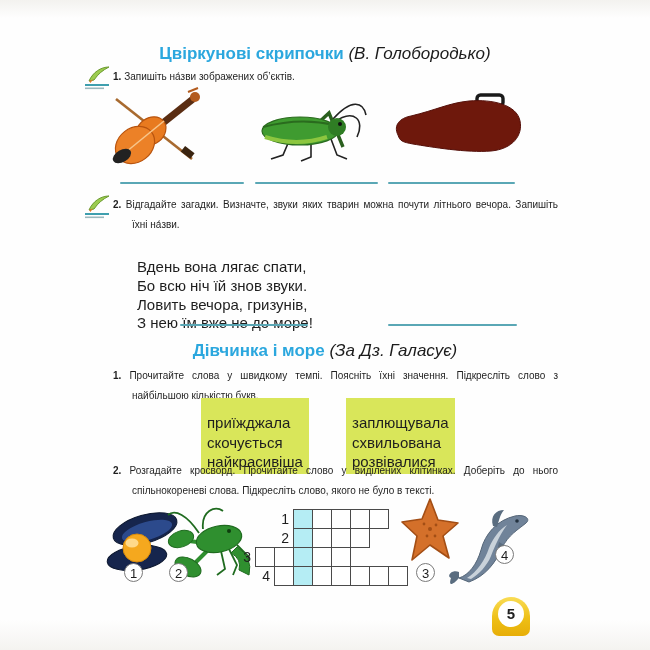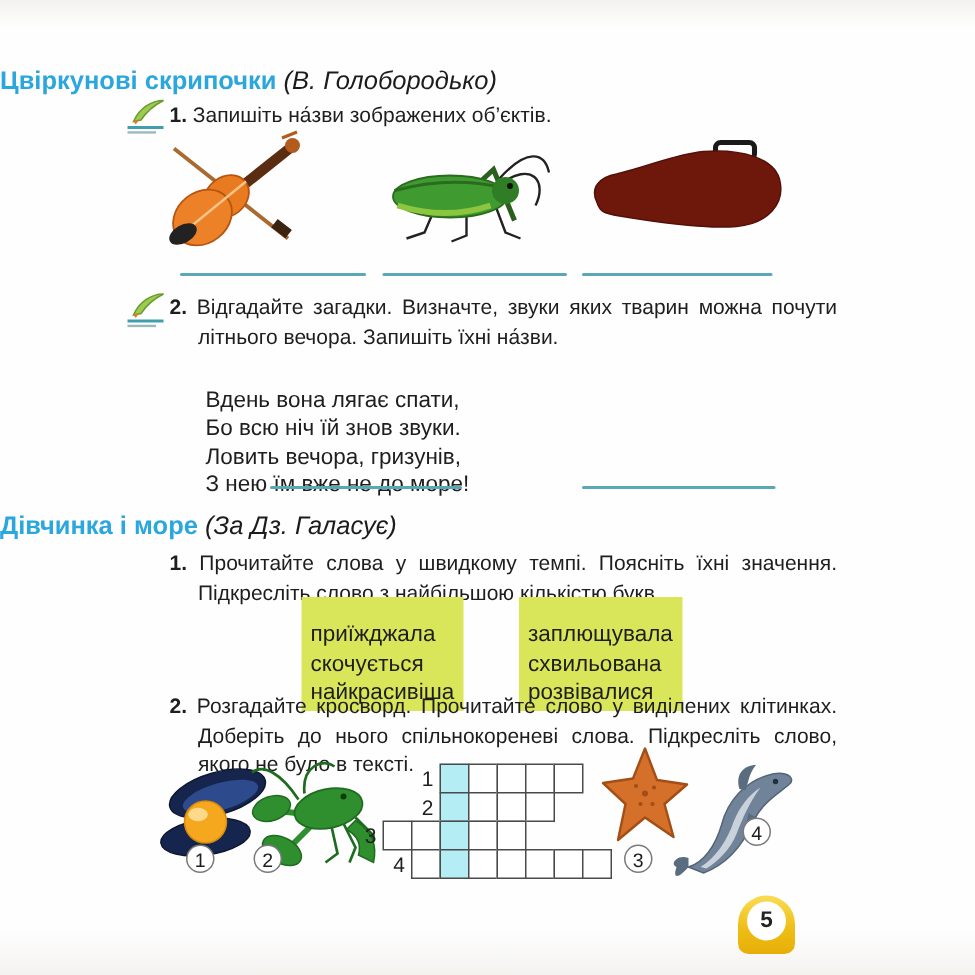--- a/index.html
+++ b/index.html
@@ -6,25 +6,25 @@
   body{
     width:650px;height:650px;background:#f6f5f2;
     font-family:"Liberation Sans","DejaVu Sans",sans-serif;
     color:#1e1e1e;
   }
   .page{
     position:relative;width:650px;height:650px;overflow:hidden;
     background:linear-gradient(180deg,#f3f2ef 0,#fefefe 18px,#fefefe 620px,#f4f3f0 650px);
   }
   .abs{position:absolute;}
-  .title{left:0;right:0;top:0;text-align:left;font-size:17px;white-space:nowrap;}
+  .title{left:0;right:0;top:0;text-align:center;font-size:17px;white-space:nowrap;}
   .title .tname{color:var(--title-blue,#2ba7de);font-weight:bold;}
   .title .tauthor{color:#1c1c1c;font-style:italic;}
   .task{
-    left:113px;width:426px;font-size:14px;line-height:19.5px;
+    left:113px;width:426px;font-size:10px;line-height:19.5px;
     text-align:justify;padding-left:19px;text-indent:-19px;
   }
   .task .tnum{font-weight:bold;}
   .penicon{width:30px;height:26px;}
   .riddle{font-size:15px;line-height:18.8px;white-space:nowrap;margin-top:24px;}
   .wline{height:2px;background:var(--line-teal,#5aa7b5);border-radius:1px;}
   .hl-block{
     background:var(--highlight,#d9e65a);
     font-size:15px;line-height:19.5px;padding:15px 6px 2px 6px;white-space:nowrap;
   }

